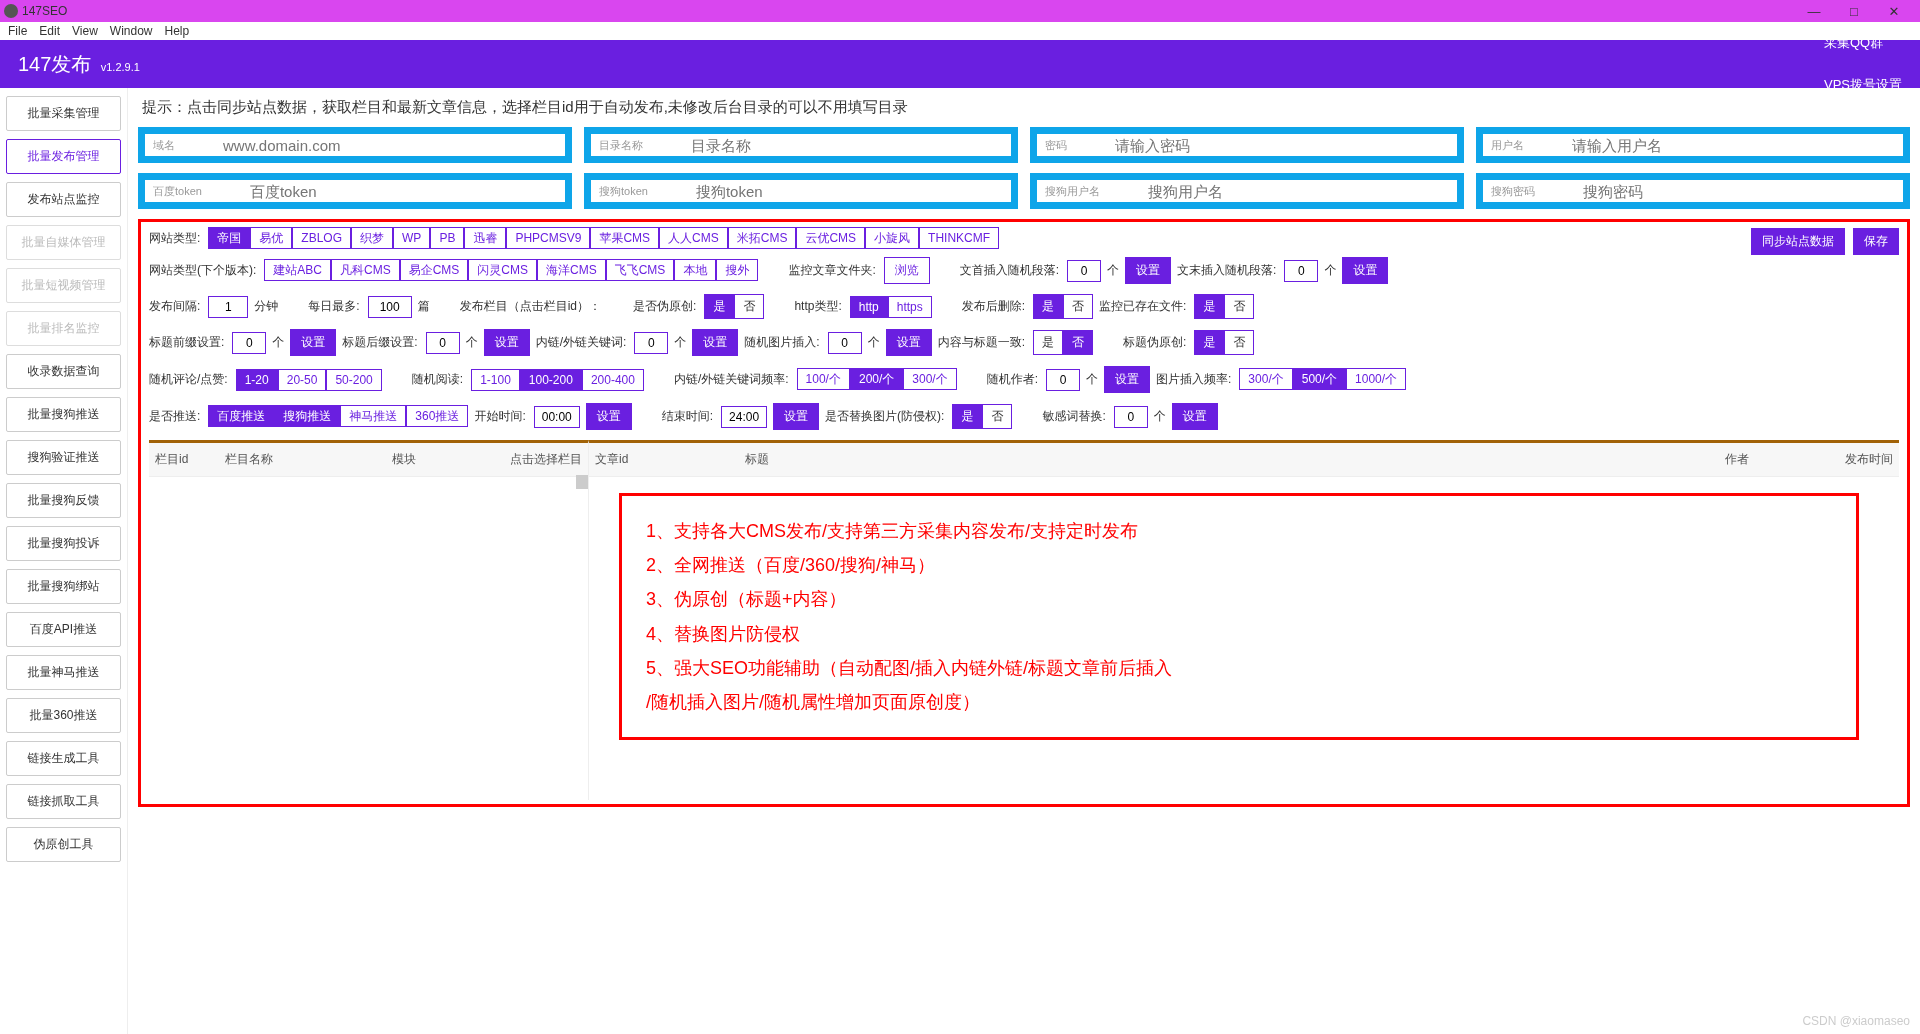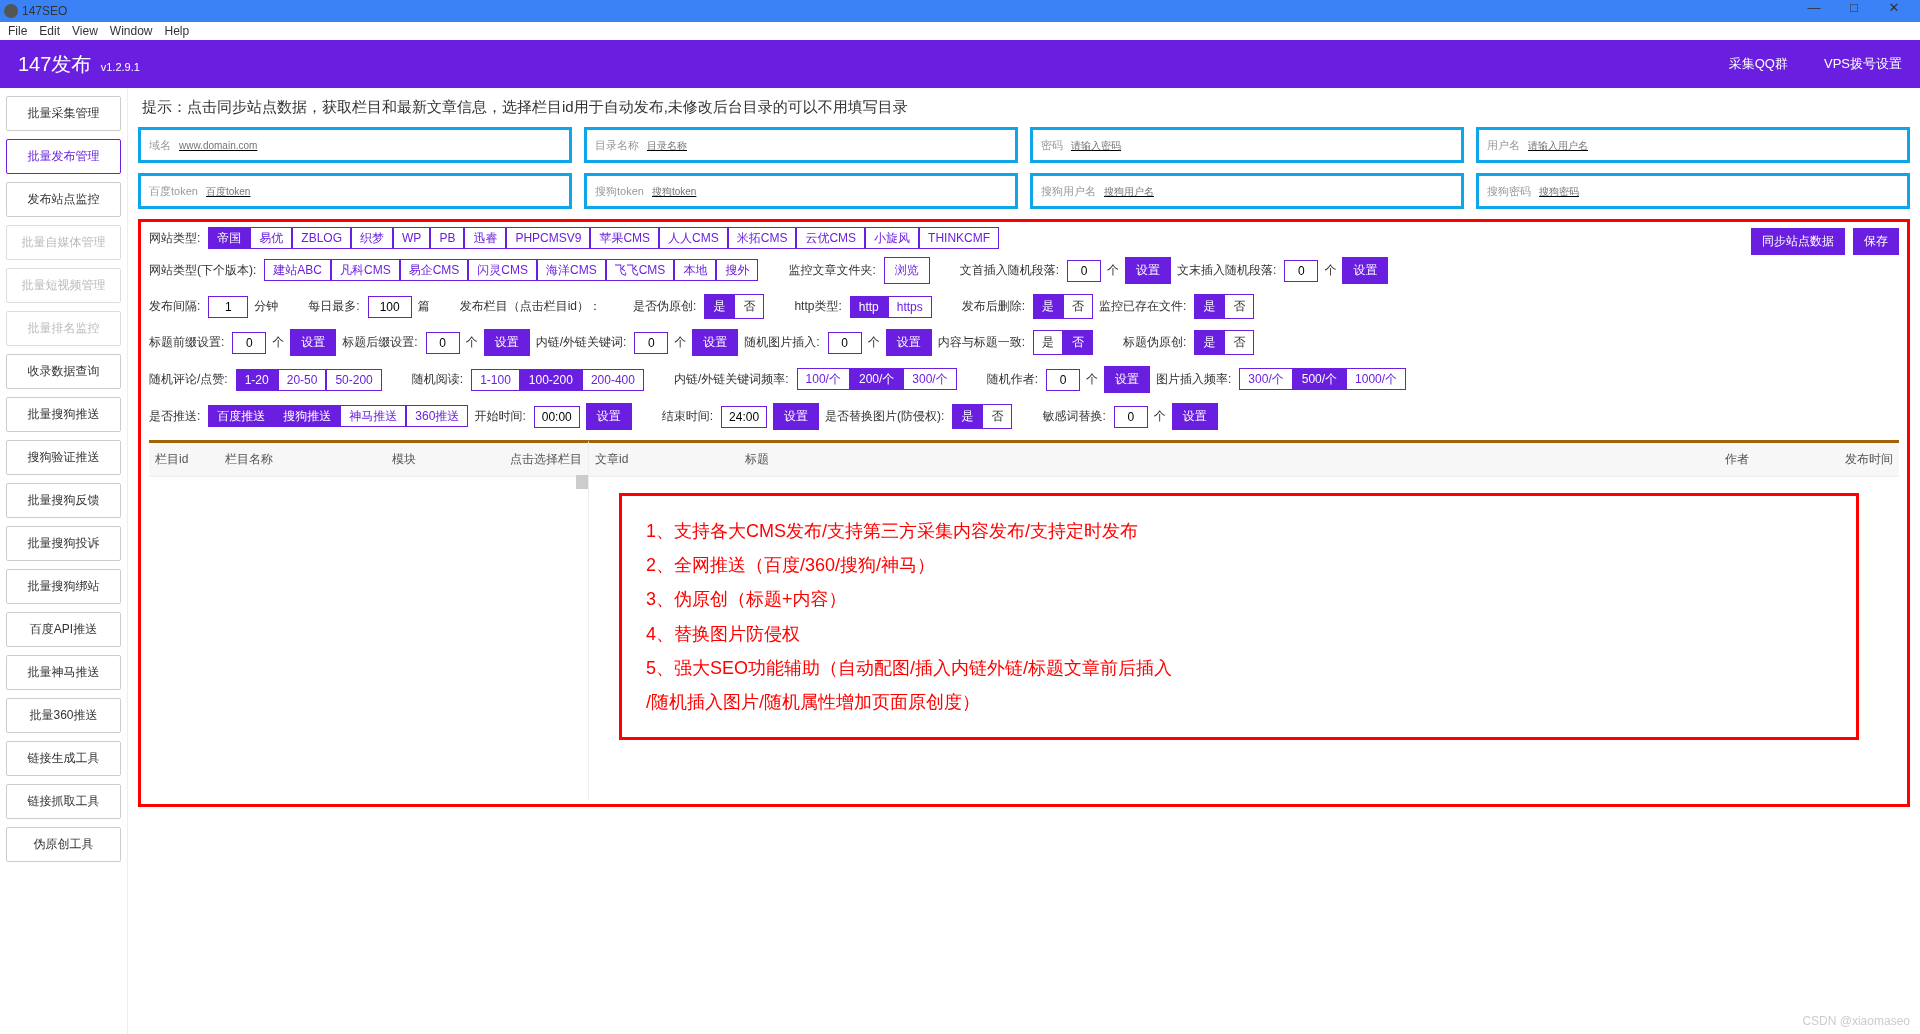--- a/index.html
+++ b/index.html
@@ -1,39 +1,39 @@
 <!DOCTYPE html>
 <html><head>
 <meta charset="utf-8">
 <style>
 * { margin:0; padding:0; box-sizing:border-box; font-family:"Microsoft YaHei",Arial,sans-serif; }
 body { background:#fff; font-size:12px; color:#333; overflow:hidden; }
-.titlebar { display:flex; height:22px; padding:0 4px; background:#3b82f6; justify-content:space-between; }
+.titlebar { display:flex; align-items:center; height:22px; padding:0 4px; background:#d946ef; justify-content:space-between; }
 .titlebar .left { display:flex; align-items:center; gap:4px; }
 .titlebar .logo { width:14px; height:14px; border-radius:50%; background:#555; display:inline-block; }
 .winbtns { display:flex; gap:12px; padding-right:8px; }
 .winbtn { width:28px; text-align:center; cursor:pointer; font-size:13px; }
 .menubar { display:flex; gap:12px; padding:2px 8px; font-size:12px; }
 .menubar span { cursor:pointer; }
 .header { background:#6a1fe0; color:#fff; height:48px; display:flex; align-items:center; justify-content:space-between; padding:8px 18px; }
 .header .title { font-size:20px; }
 .header .ver { font-size:11px; margin-left:6px; }
-.header .right { display:flex; gap:36px; font-size:13px; }
+.header .right { display:flex; gap:24px; font-size:13px;flex-direction:column; }
 .header .right span { cursor:pointer; }
 .layout { display:flex; height:calc(100vh - 72px); }
 .sidebar { width:128px; padding:8px 6px; border-right:1px solid #eee; display:flex; flex-direction:column; gap:8px; overflow-y:auto; }
 .side-btn { border:1px solid #ccc; background:#fff; padding:8px 4px; text-align:center; font-size:12px; cursor:pointer; border-radius:2px; }
 .side-btn.active { color:#6a1fe0; border-color:#6a1fe0; }
 .side-btn.disabled { color:#bbb; border-color:#ddd; }
 .main { flex:1; padding:6px 10px; overflow:auto; position:relative; }
 .hint { font-size:15px; color:#333; padding:4px 0 10px 4px; }
 .field-row { display:flex; gap:12px; margin-bottom:10px; }
-.field { flex:1; border:3px solid #0ea5e9; height:36px; display:flex; align-items:center; padding:0 8px; }
+.field { flex:1; border:7px solid #0ea5e9; height:36px; display:flex; align-items:center; padding:0 8px;gap:40px; }
 .field label { color:#999; font-size:11px; margin-right:8px; white-space:nowrap; }
-.field input { border:none; outline:none; flex:1; font-size:10px;text-decoration:underline; }
+.field input { border:none; outline:none; flex:1; font-size:15px; }
 .redbox { border:3px solid #f00; padding:8px 8px 4px 8px; position:relative; }
 .cfg-row { display:flex; align-items:center; flex-wrap:wrap; gap:6px; margin-bottom:10px; font-size:12px; }
 .cfg-row .lbl { margin-right:2px; white-space:nowrap; }
 .tab { border:1px solid #6a1fe0; color:#6a1fe0; padding:3px 8px; cursor:pointer; font-size:12px; background:#fff; }
 .tab.sel { background:#6a1fe0; color:#fff; }
 .btn { background:#6a1fe0; color:#fff; padding:4px 10px; cursor:pointer; font-size:12px; border:1px solid #6a1fe0; }
 .btn.out { background:#fff; color:#6a1fe0; }
 .inp { border:1px solid #6a1fe0; padding:3px 4px; width:50px; text-align:center; font-size:12px; }
 .yn { display:inline-flex; }
 .yn span { border:1px solid #6a1fe0; padding:3px 8px; cursor:pointer; font-size:12px; }

